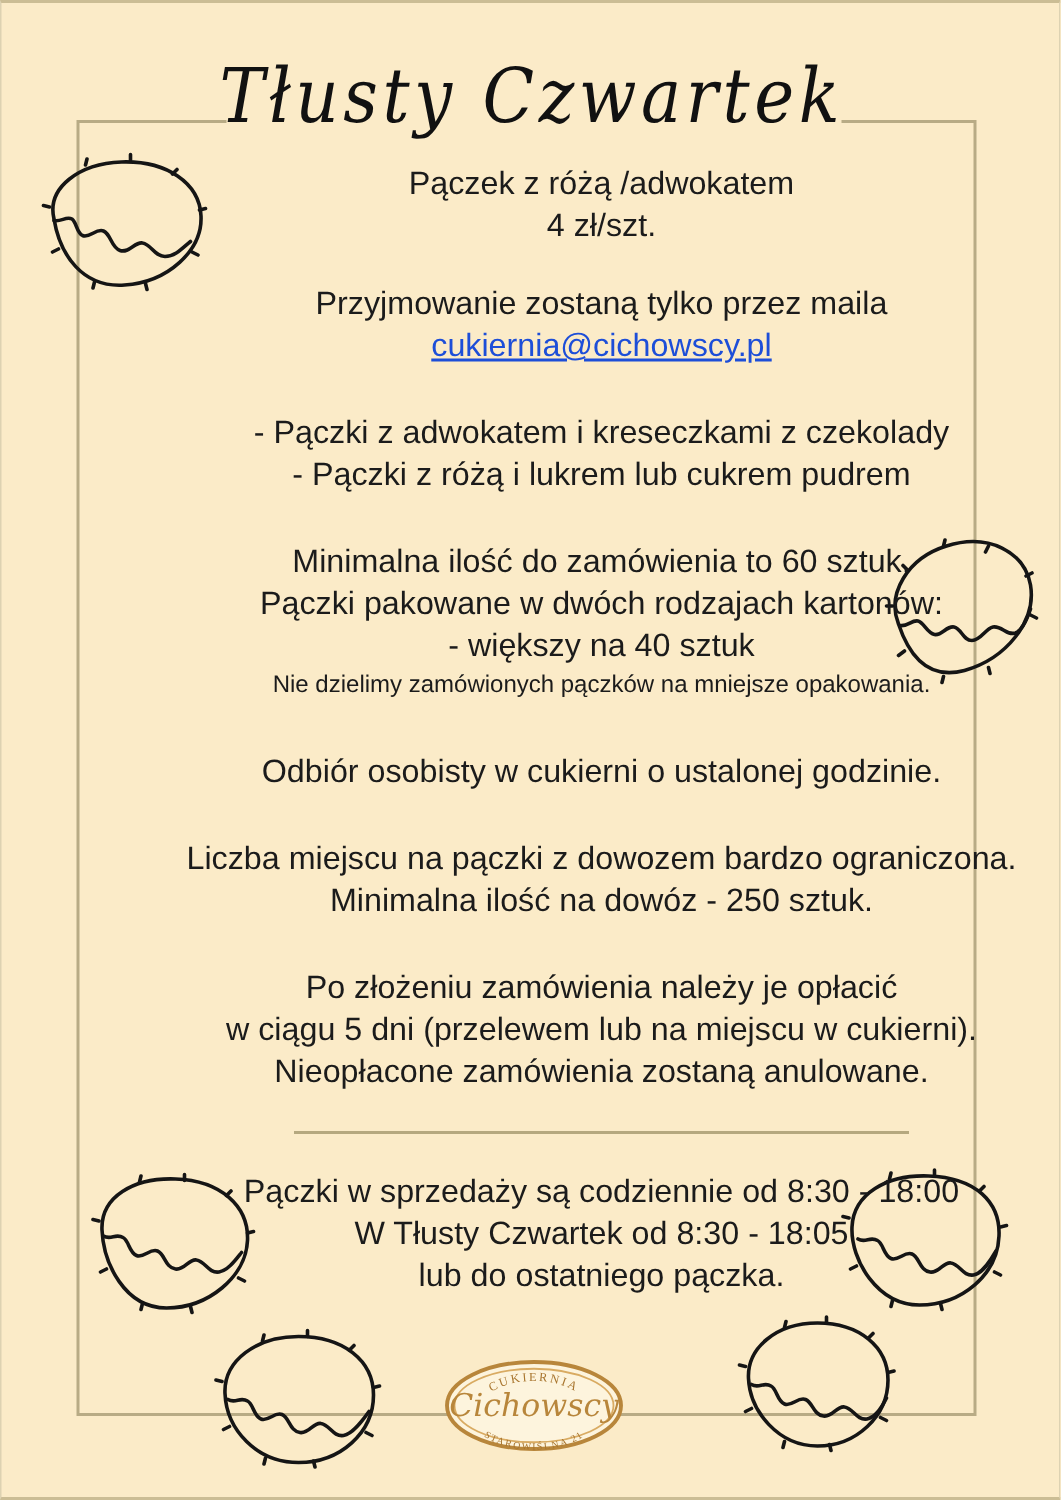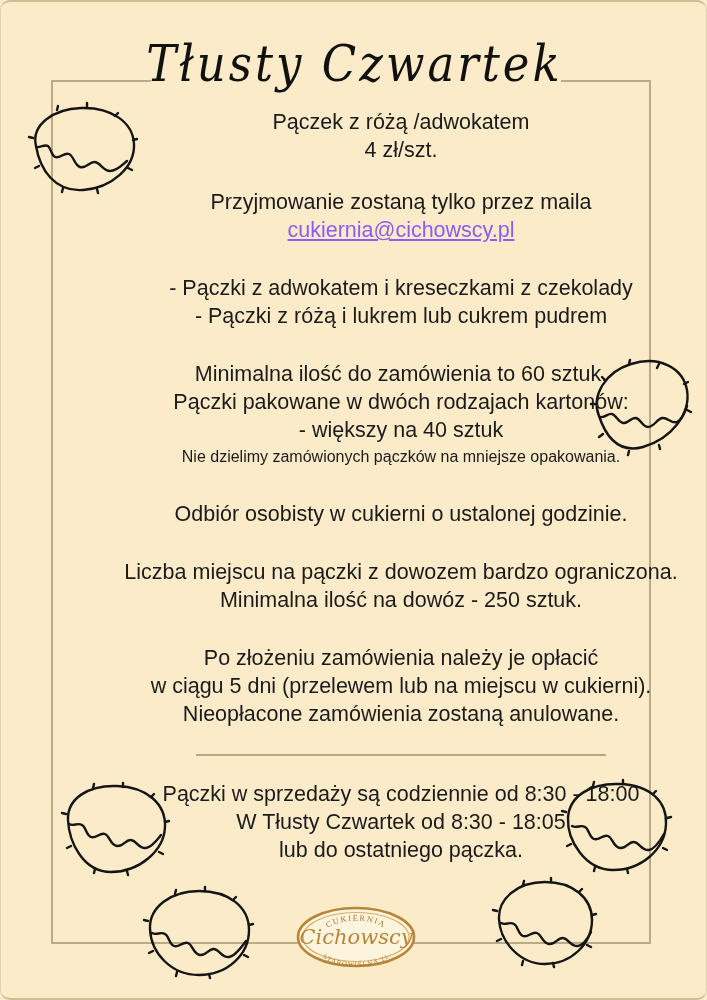--- a/index.html
+++ b/index.html
@@ -20,21 +20,20 @@
     position: absolute;
     left: 0; top: 0;
     width: 707px;
     height: 1000px;
     box-sizing: border-box;
     border-top: 2px solid #cbbd95;
     border-bottom: 2px solid #cbbd95;
     border-left: 1px solid #ddd2b2;
     border-right: 1px solid #ddd2b2;
     background: #fbebc8;
-    border-radius: 10px;
   }
 
   
   .frame {
     position: absolute;
     left: 50px;
     top: 78px;
     width: 600px;
     height: 864px;
     box-sizing: border-box;
@@ -86,21 +85,21 @@
     white-space: nowrap;
   }
   .line.small {
     font-size: 16px;
     line-height: 26px;
   }
   .gap-md { height: 24px; }
   .gap-lg { height: 30px; }
 
   .email {
-    color: #8b5cf6;
+    color: #1d4ed8;
     text-decoration: underline;
     font-size: 21.5px;
   }
 
   .divider {
     width: 410px;
     height: 0;
     margin: 26px auto 0 auto;
     border-top: 2px solid #b5a87f;
   }

